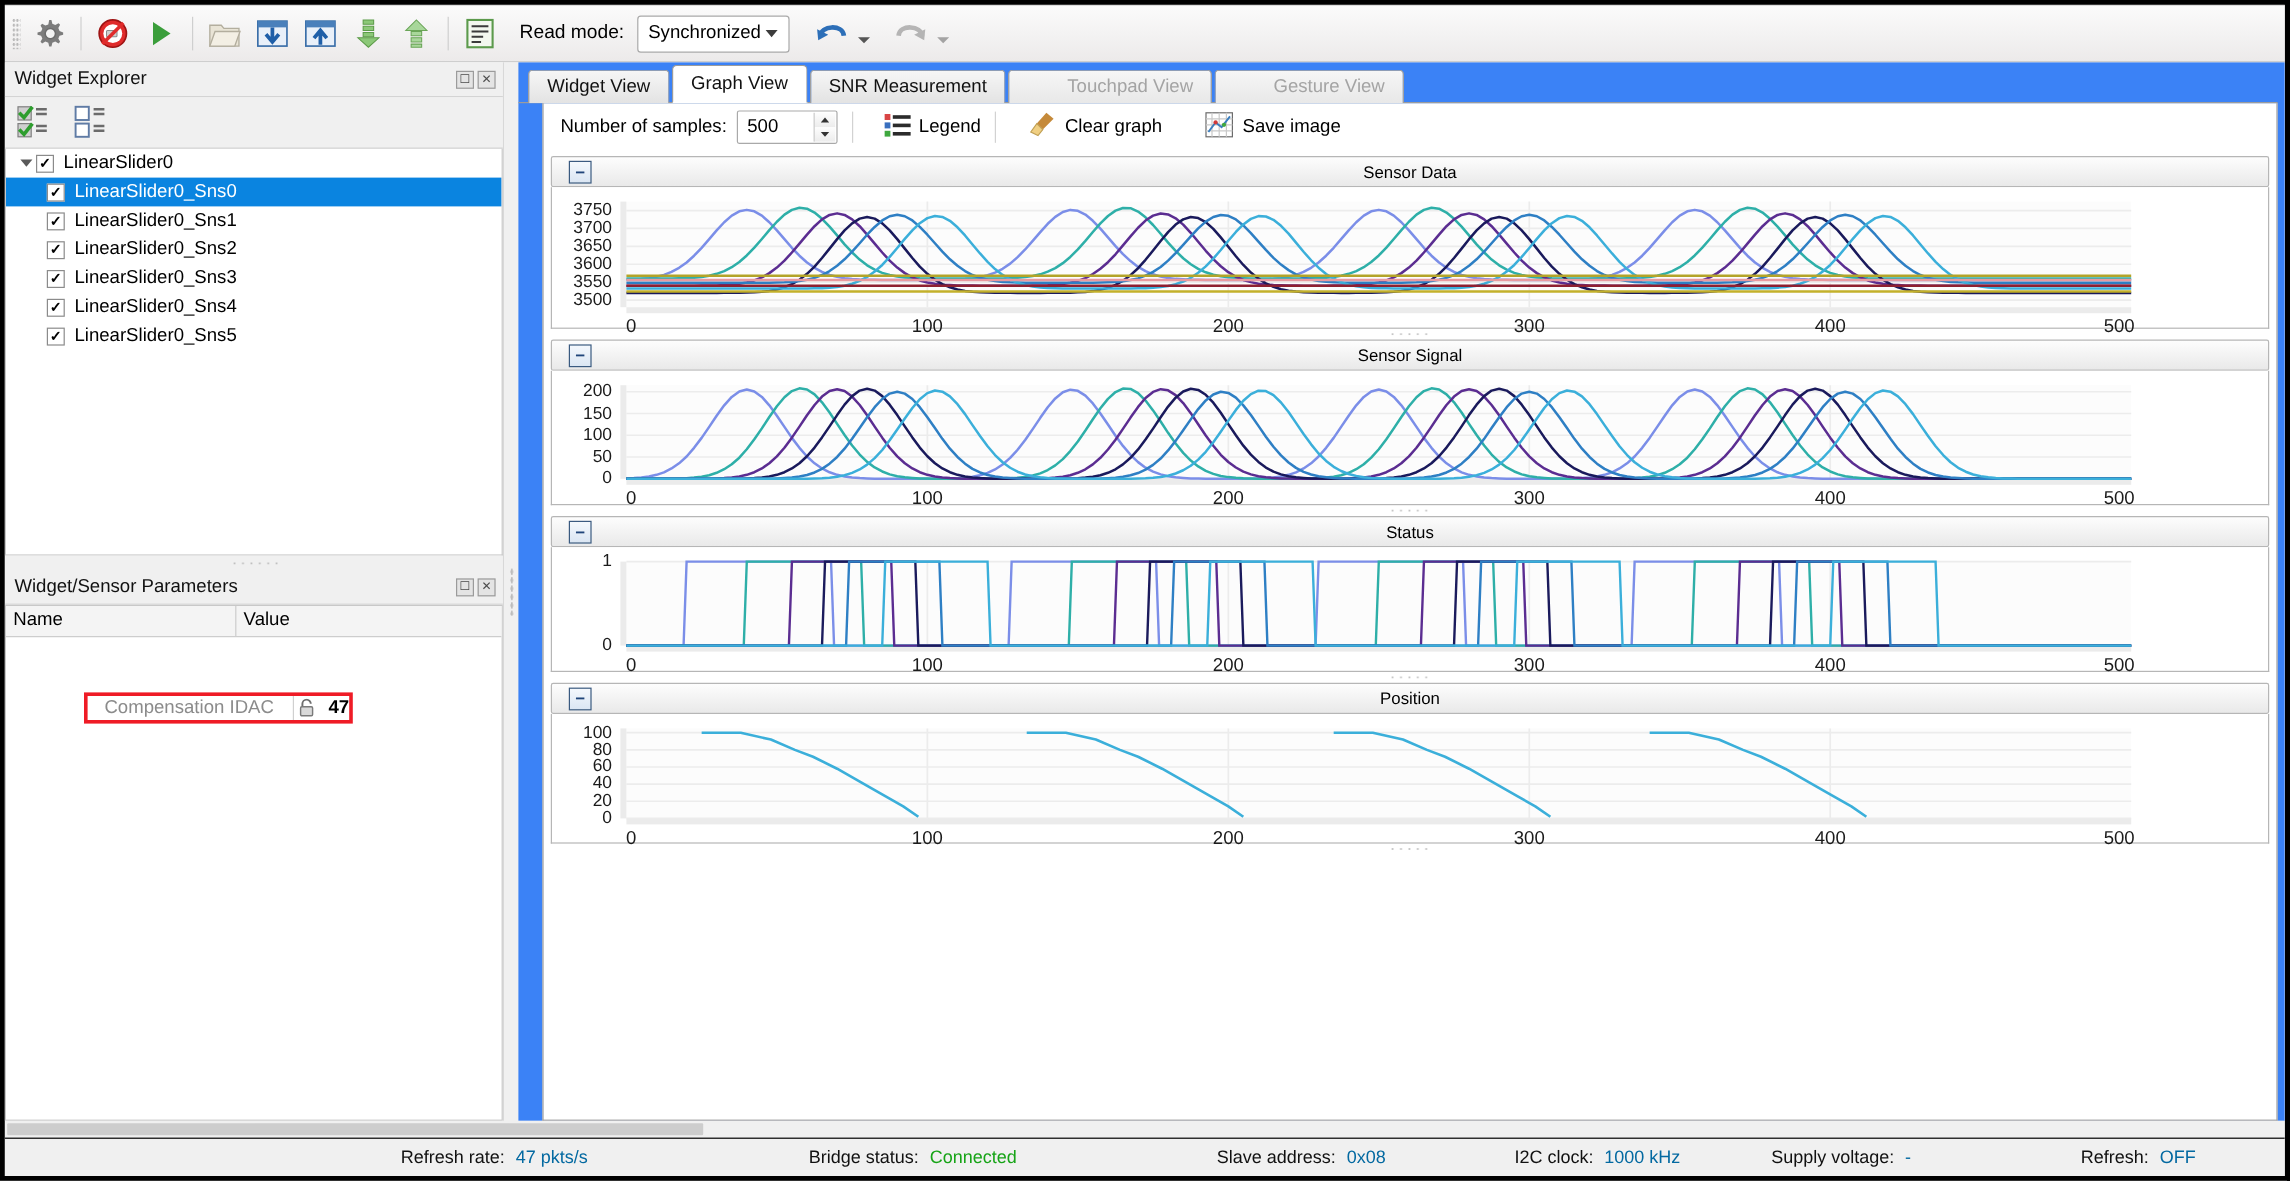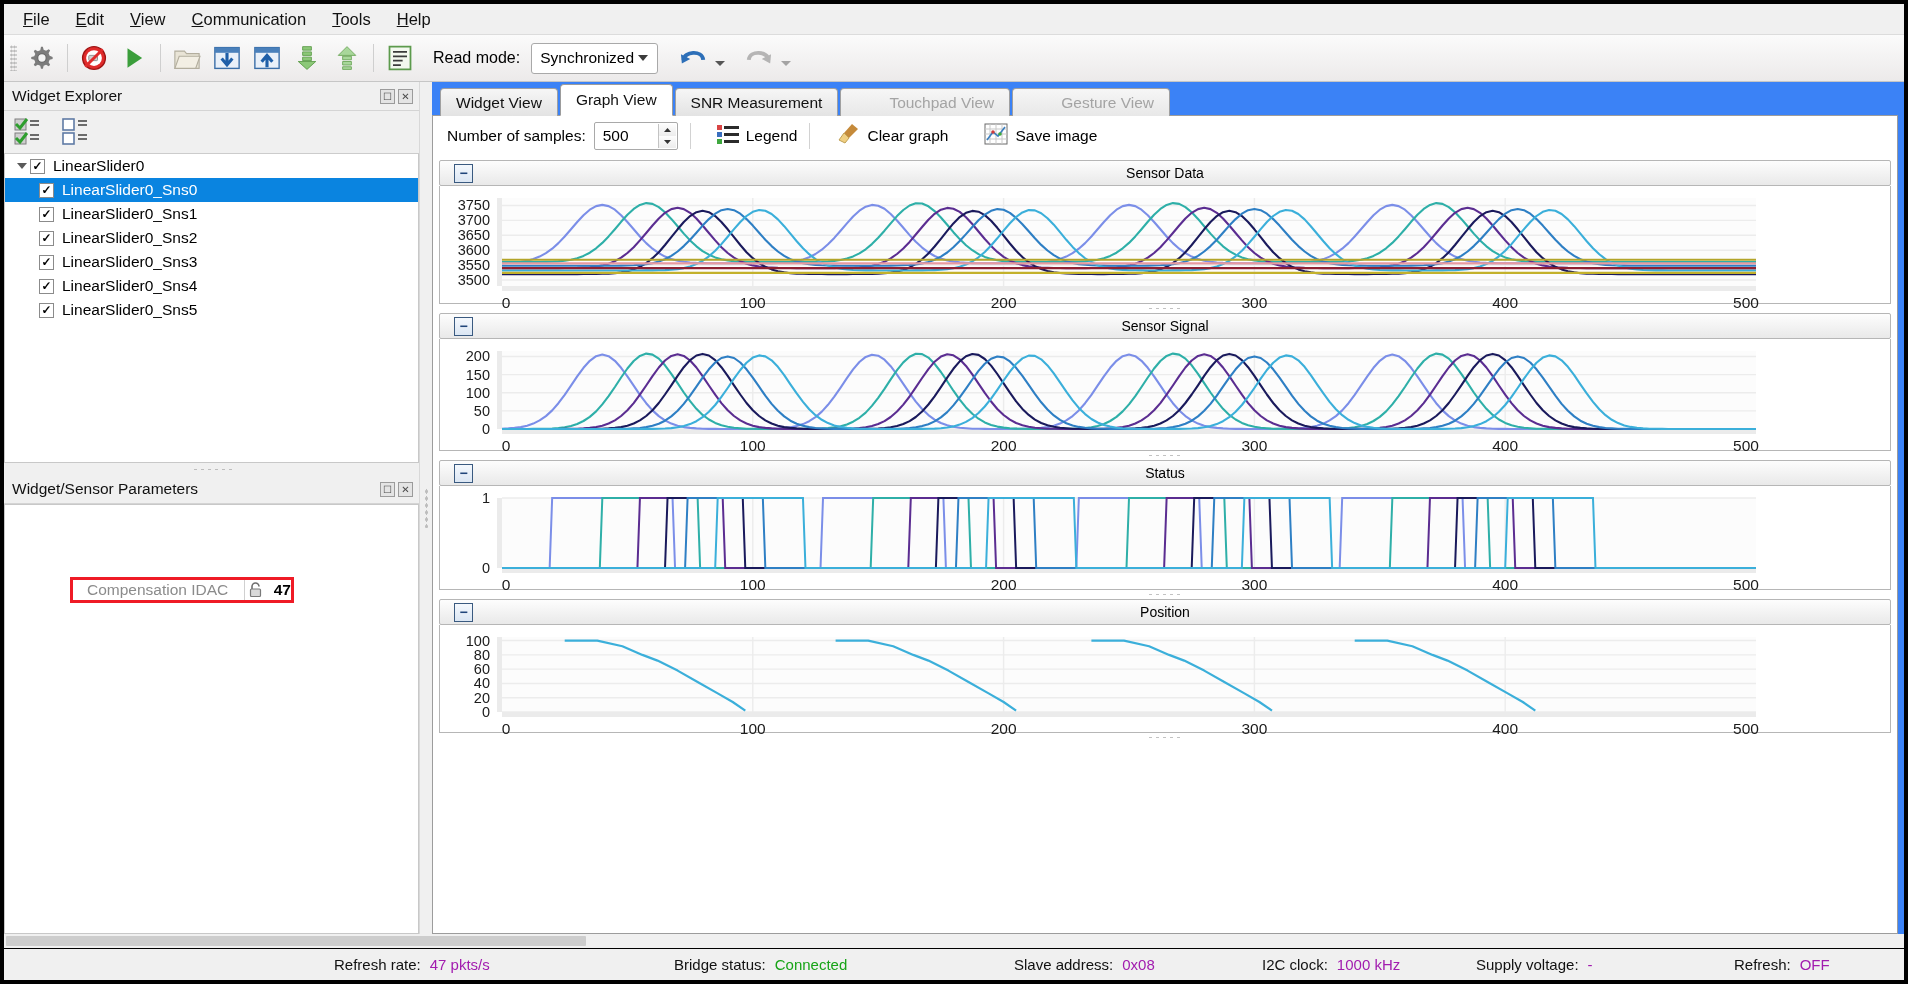--- a/index.html
+++ b/index.html
@@ -127,21 +127,21 @@
     height:1px; background:#9c9c9c; }
   .tab { height:28px; padding:0 15px; display:flex; align-items:center;
     font-size:15.5px; background:linear-gradient(#f6f6f6,#e3e3e3);
     border:1px solid #a0a0a0; border-bottom:none;
     border-radius:4px 4px 0 0; margin-right:2px; position:relative; z-index:1; color:#111; }
   .tab.active { height:32px; background:#fff; border-color:#9c9c9c; z-index:3;
     border-bottom:1px solid #fff; }
   .tab.disabled { color:#a4a4a4; background:linear-gradient(#f6f6f6,#e8e8e8);padding-left:48px; }
 
   .tabpanel { flex:1 1 auto; background:#fff; border:1px solid #9c9c9c; border-top:none;
-    display:flex; flex-direction:column; min-height:0; }
+    display:flex; flex-direction:column; min-height:0;margin-left:20px; }
   .graphtoolbar { height:40px; flex:0 0 40px; display:flex; align-items:center;
     padding-left:14px; gap:0; font-size:15.5px; }
   .spin { width:84px; height:28px; border:1px solid #a9a9a9; background:#fff;
     display:flex; align-items:center; position:relative; padding-left:8px; font-size:15.5px;
     border-radius:2px; margin-left:8px;}
   .spin .btns { position:absolute; right:1px; top:1px; bottom:1px; width:18px;
     display:flex; flex-direction:column; border-left:1px solid #c3c3c3; }
   .spin .btns span { flex:1; display:flex; align-items:center; justify-content:center;
     background:linear-gradient(#fdfdfd,#ececec); }
   .gsep { width:1px;height:26px;background:#d2d2d2;margin:0 12px;}
@@ -169,39 +169,31 @@
   .xlabels { position:absolute; left:0; right:0; font-size:15.5px; color:#1b1b1b;}
   .xlabels div { position:absolute; transform:translateX(-50%); }
   svg.plot { position:absolute; }
 
   
   .statusbar { height:32px; flex:0 0 32px; background:#f0f0f0;
     border-top:1px solid #000; display:flex; align-items:center;
     font-size:15px; position:relative; }
   .sb { position:absolute; display:flex; gap:9px; align-items:center;text-align:center; }
   .sb .k { color:#111; }
-  .sb .v { color:#a21caf; }
+  .sb .v { color:#0369a1; }
   .sb .v.green { color:#17a417; }
   .hscroll { height:14px; flex:0 0 14px; background:#f0f0f0; position:relative; }
   .hscroll .thumb { position:absolute; left:2px; top:2px; width:580px; height:10px;
     background:#cdcdcd; border-radius:1px; }
 </style>
 </head>
 <body>
 
 <div id="app">
 
-  <div class="menubar">
-    <div class="mi"><u>F</u>ile</div>
-    <div class="mi"><u>E</u>dit</div>
-    <div class="mi"><u>V</u>iew</div>
-    <div class="mi"><u>C</u>ommunication</div>
-    <div class="mi"><u>T</u>ools</div>
-    <div class="mi"><u>H</u>elp</div>
-  </div>
 
   <div class="toolbar">
     <div class="tgrip"></div>
 
     <div class="tbtn">
       <svg width="30" height="30" viewBox="0 0 32 32">
         <path fill="#7c7c7c" d="M16 4l2 0 .8 3.2 2.6 1.1 2.9-1.6 1.4 1.4-1.6 2.9 1.1 2.6L28.4 15l0 2-3.2.8-1.1 2.6 1.6 2.9-1.4 1.4-2.9-1.6-2.6 1.1L18 27.4l-2 0-.8-3.2-2.6-1.1-2.9 1.6-1.4-1.4 1.6-2.9L8.8 17.8 5.6 17l0-2 3.2-.8 1.1-2.6L8.3 8.7l1.4-1.4 2.9 1.6 2.6-1.1z"></path>
         <circle cx="17" cy="16" r="4.6" fill="#f3f3f3" stroke="#6d6d6d" stroke-width="1.4"></circle>
       </svg>
     </div>
@@ -359,20 +351,24 @@
 
       <div class="panel-title">
         <span>Widget/Sensor Parameters</span>
         <span class="panel-btns">
           <span class="pbtn">☐</span>
           <span class="pbtn">✕</span>
         </span>
       </div>
 
       <div class="paramtable">
+        <div class="phead">
+          <div class="c1">Name</div>
+          <div class="c2">Value</div>
+        </div>
 
         <div class="hiliteWrap">
           <span class="hilite-name">Compensation IDAC</span>
           <span class="lockicon">
             <svg width="15" height="16" viewBox="0 0 15 16">
               <path d="M4 7 V4.5 a3.5 3.5 0 0 1 7 0" stroke="#6e6e6e" stroke-width="1.6" fill="none"></path>
               <rect x="2.5" y="7" width="10" height="7.5" rx="1" fill="#d9d9d9" stroke="#7a7a7a" stroke-width="1.2"></rect>
             </svg>
           </span>
           <span class="hilite-val">47</span>

